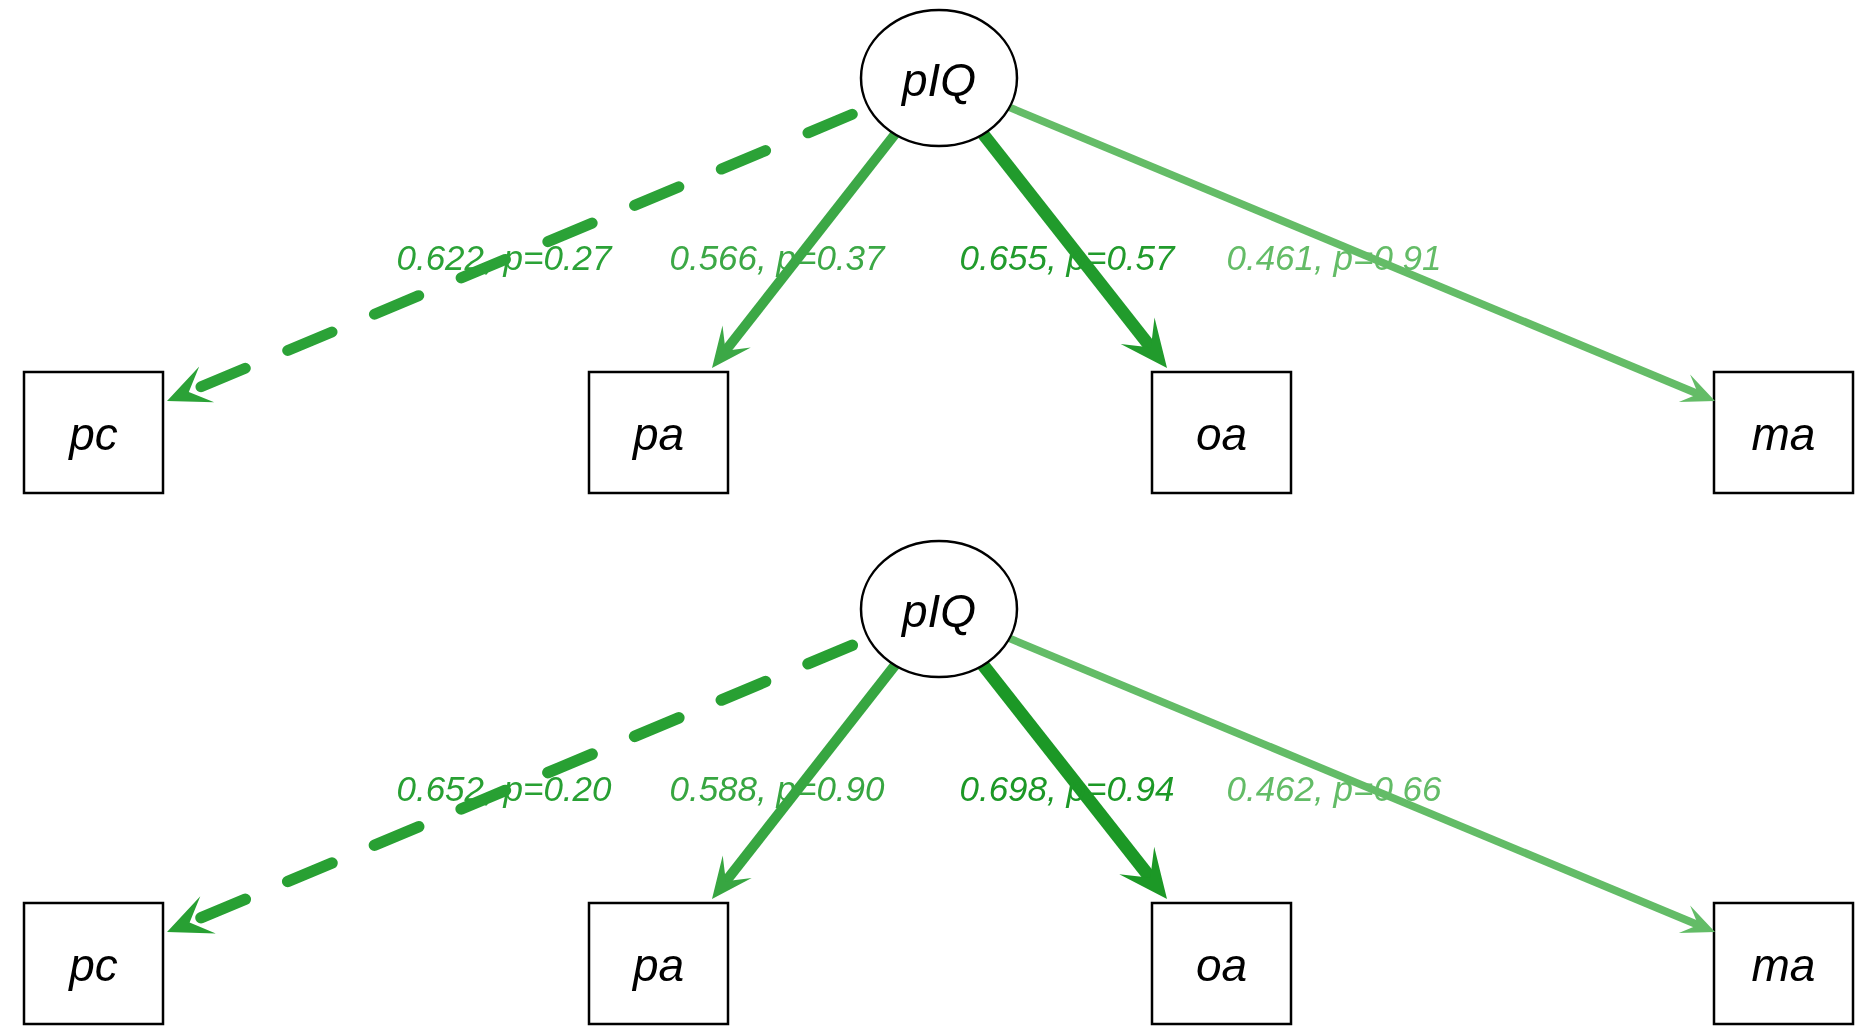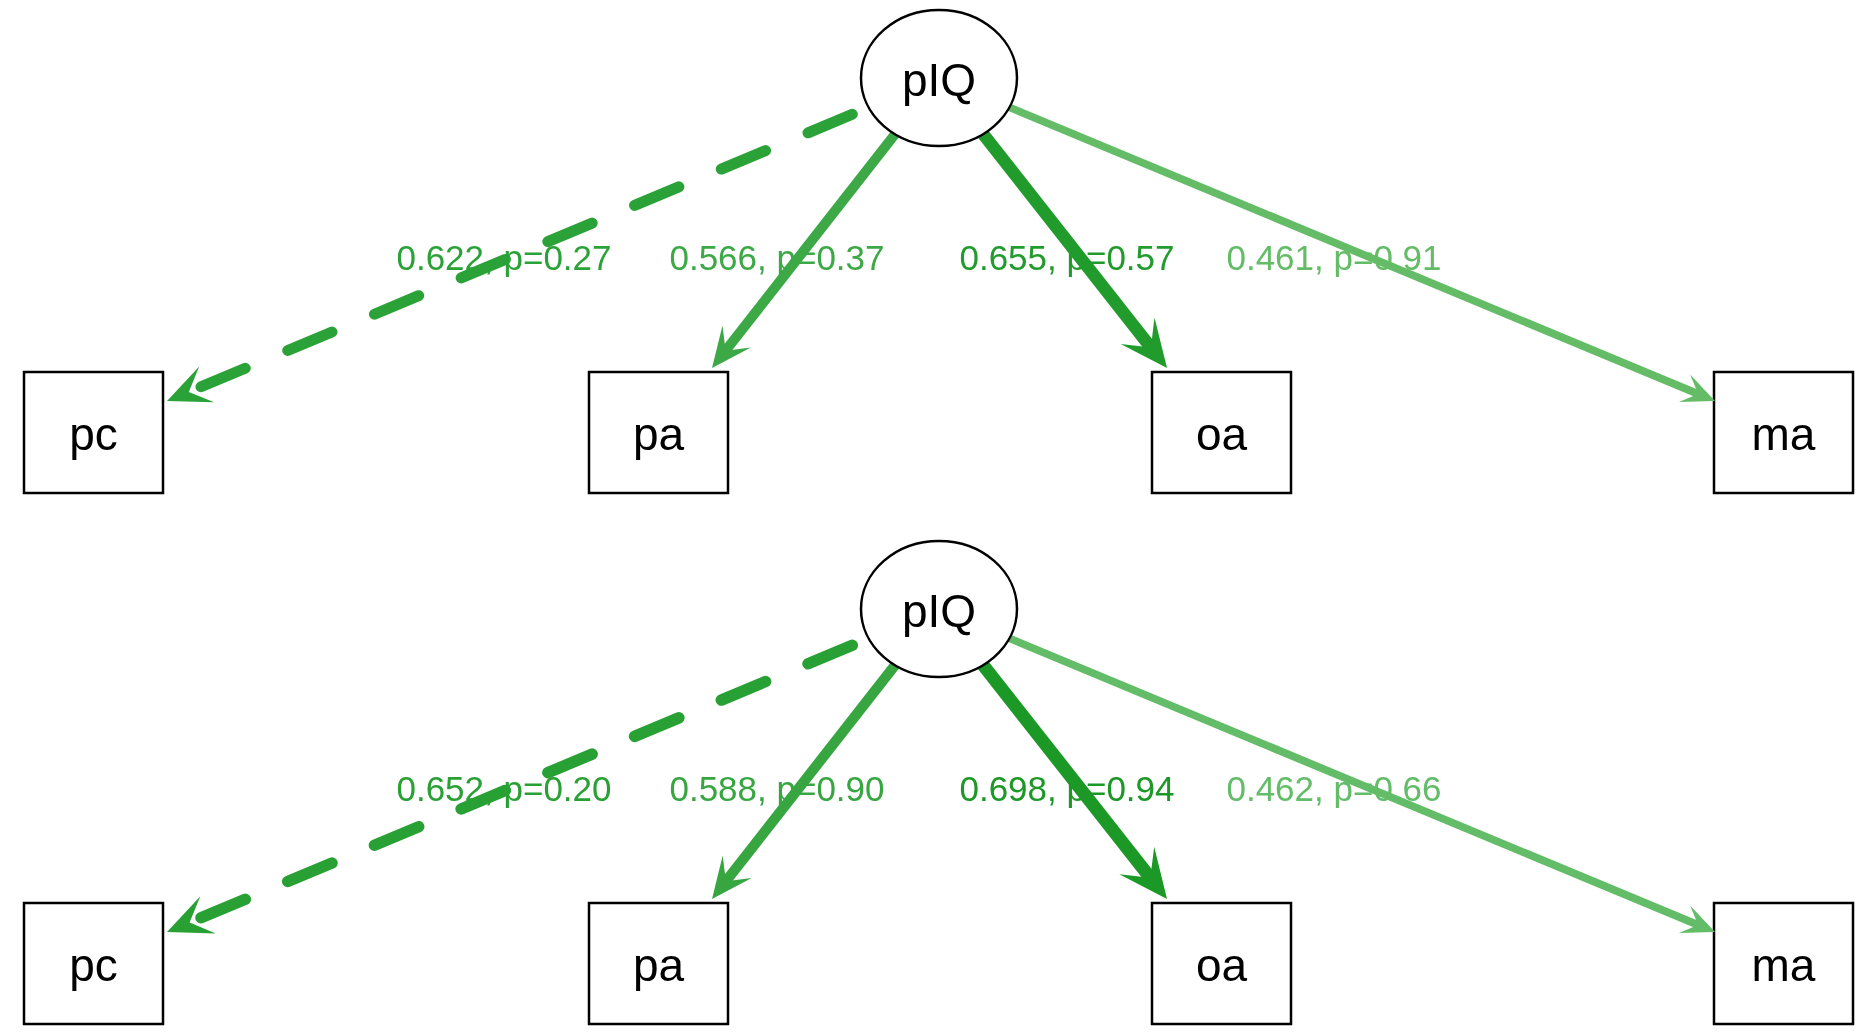--- a/index.html
+++ b/index.html
@@ -7,20 +7,21 @@
     padding: 0;
     background: #ffffff;
   }
   .stage {
     position: relative;
     width: 1874px;
     height: 1036px;
     background: #ffffff;
     overflow: hidden;
     font-family: "Liberation Sans", sans-serif;
+    font-style: italic;
   }
   svg { display: block; }
   svg text {
     font-family: "Liberation Sans", sans-serif;
   }
   .node-text {
     fill: #000000;
     font-size: 46px;
   }
   .edge-label {

